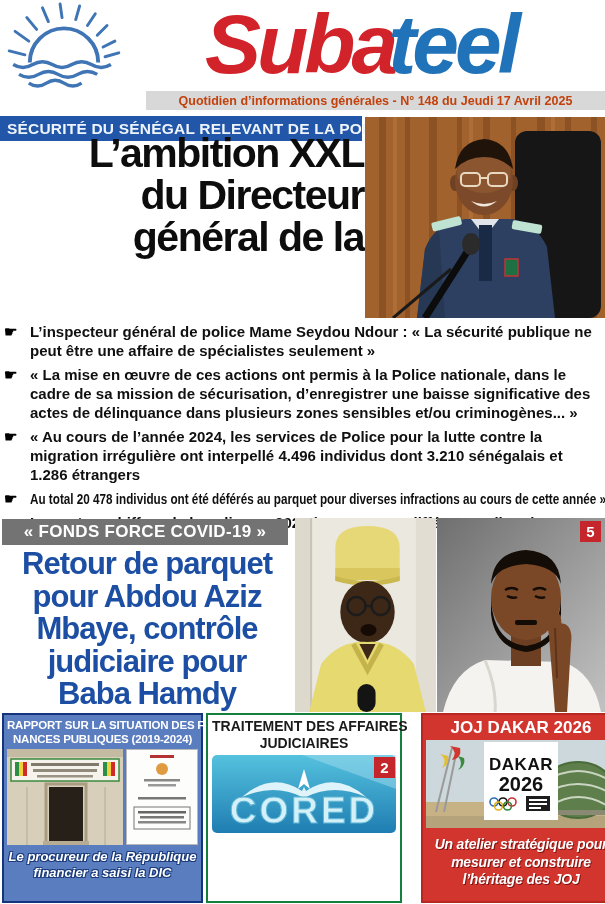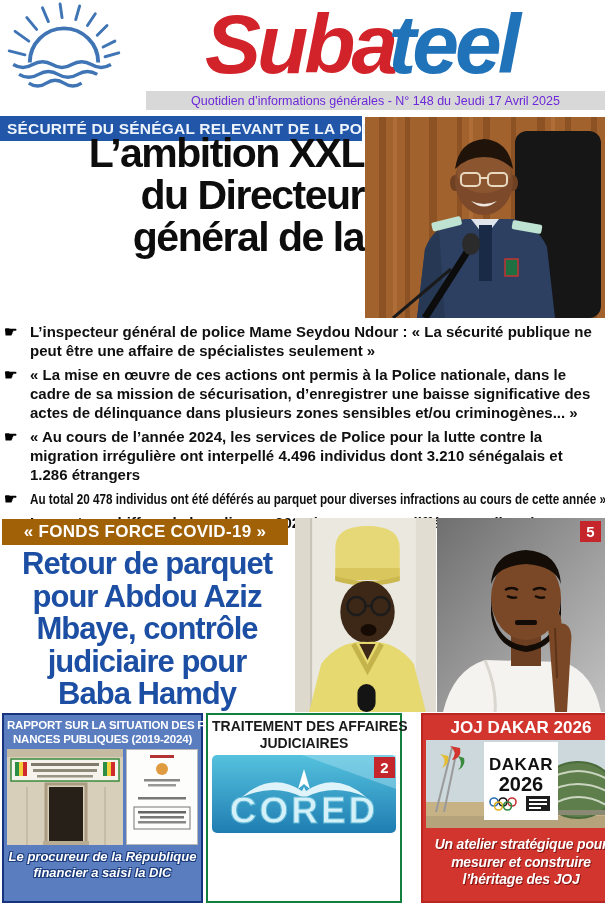--- a/index.html
+++ b/index.html
@@ -8,21 +8,21 @@
 
   
   .masthead { position:absolute; left:0; top:0; width:605px; height:92px; background:#fff; }
   .sun-logo { position:absolute; left:4px; top:2px; width:120px; height:88px; }
   .logo { position:absolute; left:126px; top:-4px; width:470px; height:96px; text-align:center;
           font-size:84px; line-height:96px; font-weight:900; font-style:italic; letter-spacing:-4px; white-space:nowrap; }
   .logo .red  { color:#d3232a; }
   .logo .blue { color:#2173b9; margin-left:-6px; }
   .tagline { position:absolute; left:146px; top:91px; width:459px; height:19px; background:#d8d8d8;
              display:flex; align-items:center; justify-content:center;
-             font-size:12.5px; font-weight:normal; color:#6d28d9; }
+             font-size:12.5px; font-weight:bold; color:#c2410c; }
 
   
   .lead-kicker { position:absolute; left:0; top:116px; width:362px; height:25px; background:#2156a8;
                  color:#eef4fc; font-size:15.5px; font-weight:bold; display:flex; align-items:center;
                  padding-left:7px; letter-spacing:0.2px; white-space:nowrap; }
   .lead-headline { position:absolute; left:0; top:132px; width:364px; text-align:right;
                    font-size:41px; line-height:42px; font-weight:900; color:#0d0d0d; letter-spacing:-1.5px; }
   .badge { display:inline-flex; width:21px; height:21px; background:#c4262b; color:#fff;
            font-size:15px; font-weight:bold; font-style:normal; letter-spacing:0;
            align-items:center; justify-content:center; }
@@ -31,21 +31,21 @@
 
   
   .bullets { position:absolute; left:4px; top:322px; width:598px; list-style:none; }
   .bullets li { position:relative; padding-left:26px; font-size:15px; line-height:19px;
                 font-weight:bold; color:#101010; margin-bottom:5px; }
   .bullets .hand-icon { position:absolute; left:0; top:0; font-size:15px; color:#000; }
   .bullets li.condensed { white-space:nowrap; }
   .bullets li.condensed .bullet-text { display:inline-block; transform:scaleX(0.78); transform-origin:0 50%; }
 
   
-  .covid-kicker { position:absolute; left:2px; top:519px; width:286px; height:26px; background:#a16207;
+  .covid-kicker { position:absolute; left:2px; top:519px; width:286px; height:26px; background:#737373;
                   color:#fff; font-size:17px; font-weight:bold; display:flex; align-items:center;
                   justify-content:center; letter-spacing:0.3px; white-space:nowrap; }
   .covid-headline { position:absolute; left:0; top:548px; width:294px; text-align:center;
                     font-size:31px; line-height:32.5px; font-weight:900; color:#1c4fa3; letter-spacing:-1px; }
   .photo-boubou { position:absolute; left:295px; top:518px; width:141px; height:194px; }
   .photo-artist { position:absolute; left:437px; top:518px; width:168px; height:194px; }
   .badge-5 { position:absolute; left:580px; top:521px; }
 
   
   .box { position:absolute; top:713px; height:190px; }

